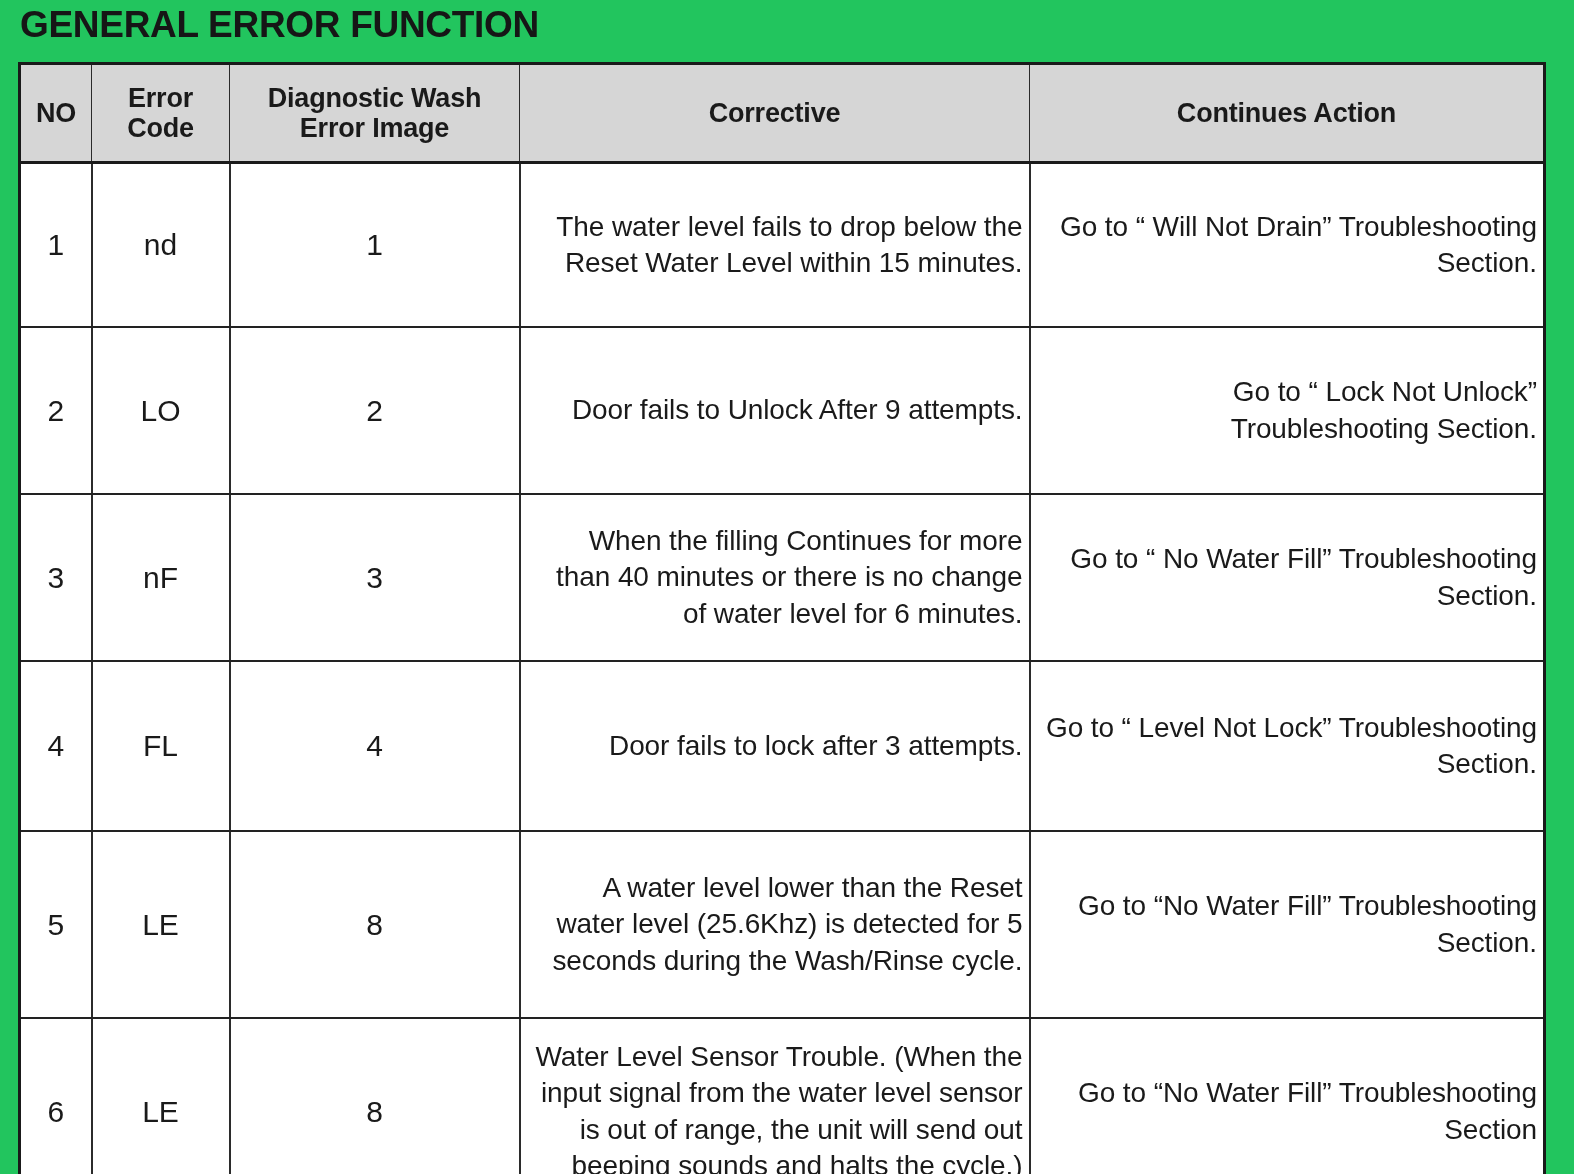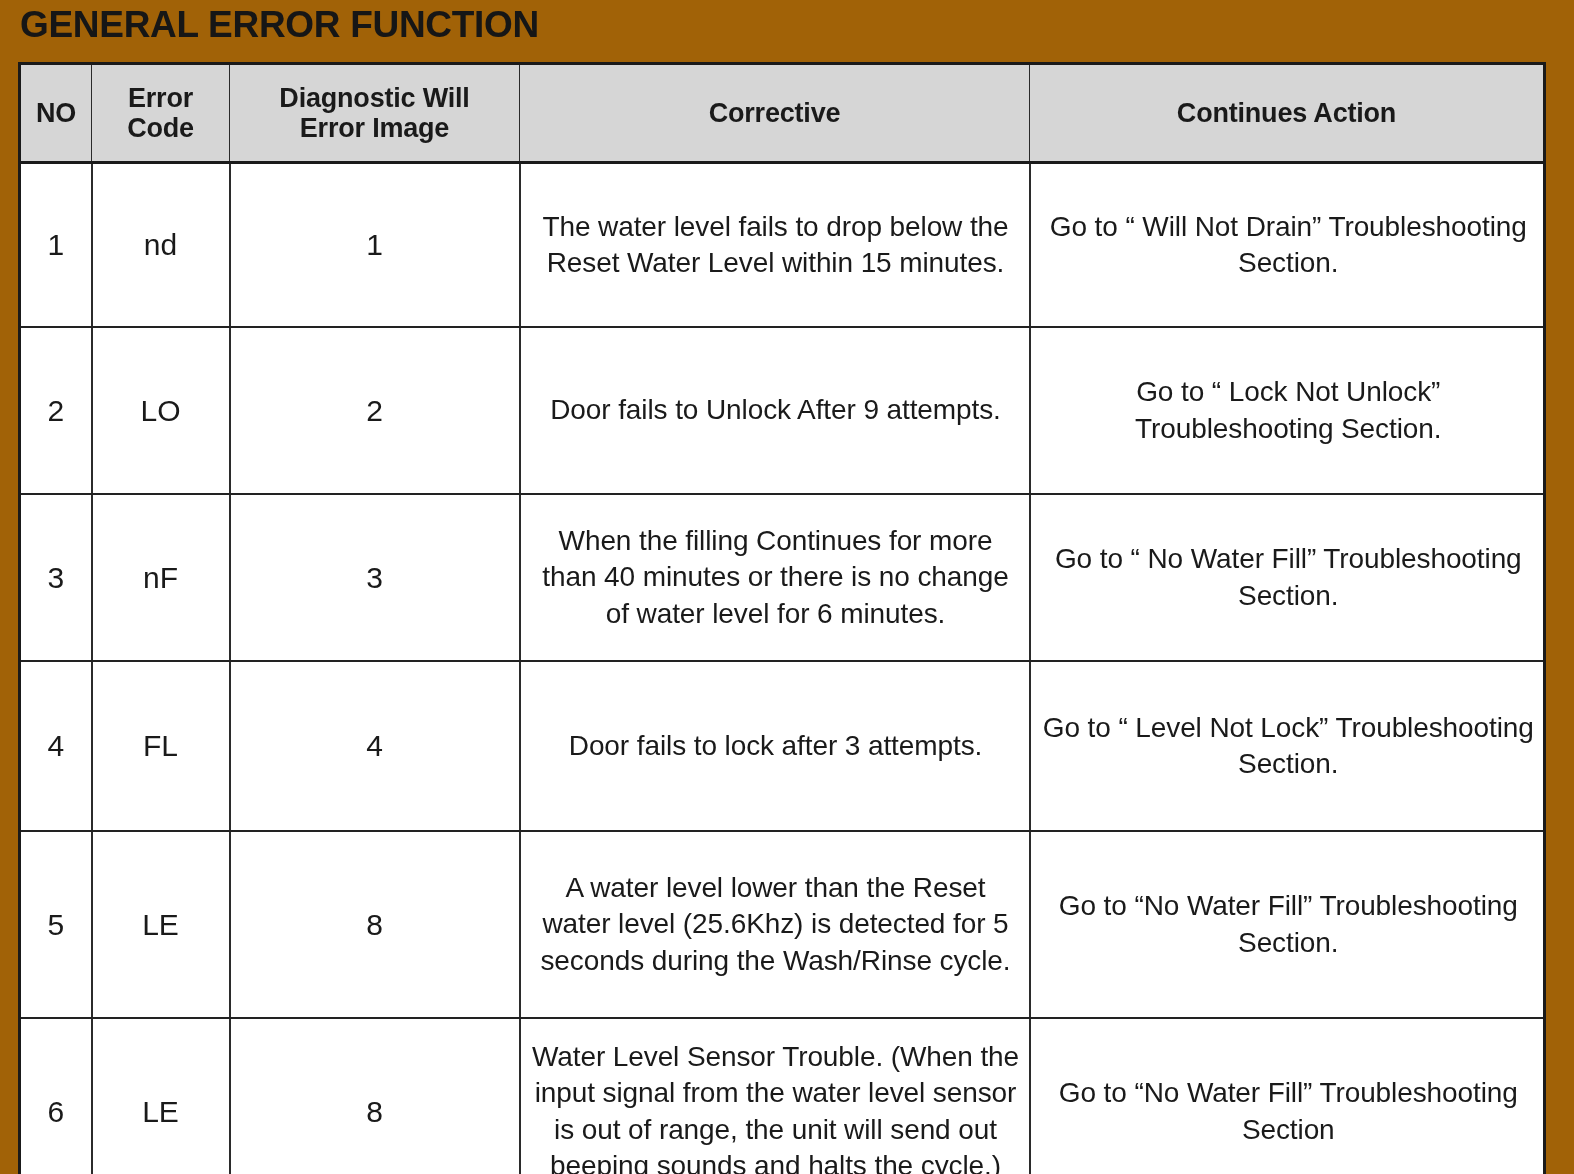--- a/index.html
+++ b/index.html
@@ -13,21 +13,21 @@
     overflow: hidden;
     font-family: "Liberation Sans", sans-serif;
     color: #1a1a1a;
     -webkit-font-smoothing: antialiased;
   }
 
   #page {
     position: relative;
     width: 1574px;
     height: 1174px;
-    background: #a16207;
+    background: #22c55e;
   }
 
   
   #page-title {
     position: absolute;
     left: 20px;
     top: 4px;
     font-size: 37px;
     font-weight: bold;
     letter-spacing: -0.3px;
@@ -89,21 +89,21 @@
     border-left: 2px solid #2b2b2b;
     border-right: 2px solid #2b2b2b;
   }
 
   .cell-center {
     text-align: center;
     font-size: 30px;
     line-height: 1.2;
   }
   .cell-text {
-    text-align: center;
+    text-align: right;
     font-size: 28px;
     line-height: 1.30;
     padding: 6px 6px 6px 8px !important;
     letter-spacing: -0.1px;
   }
   .cell-text.corrective {
     padding-left: 9px !important;
   }
 
   
@@ -133,21 +133,21 @@
     <thead>
       <tr>
         <th>
           <span class="hdr-lines">NO</span>
         </th>
         <th>
           <span class="hdr-lines">Error</span>
           <span class="hdr-l2">Code</span>
         </th>
         <th>
-          <span class="hdr-lines">Diagnostic Will</span>
+          <span class="hdr-lines">Diagnostic Wash</span>
           <span class="hdr-l2">Error Image</span>
         </th>
         <th>
           <span class="hdr-lines">Corrective</span>
         </th>
         <th>
           <span class="hdr-lines">Continues Action</span>
         </th>
       </tr>
     </thead>

